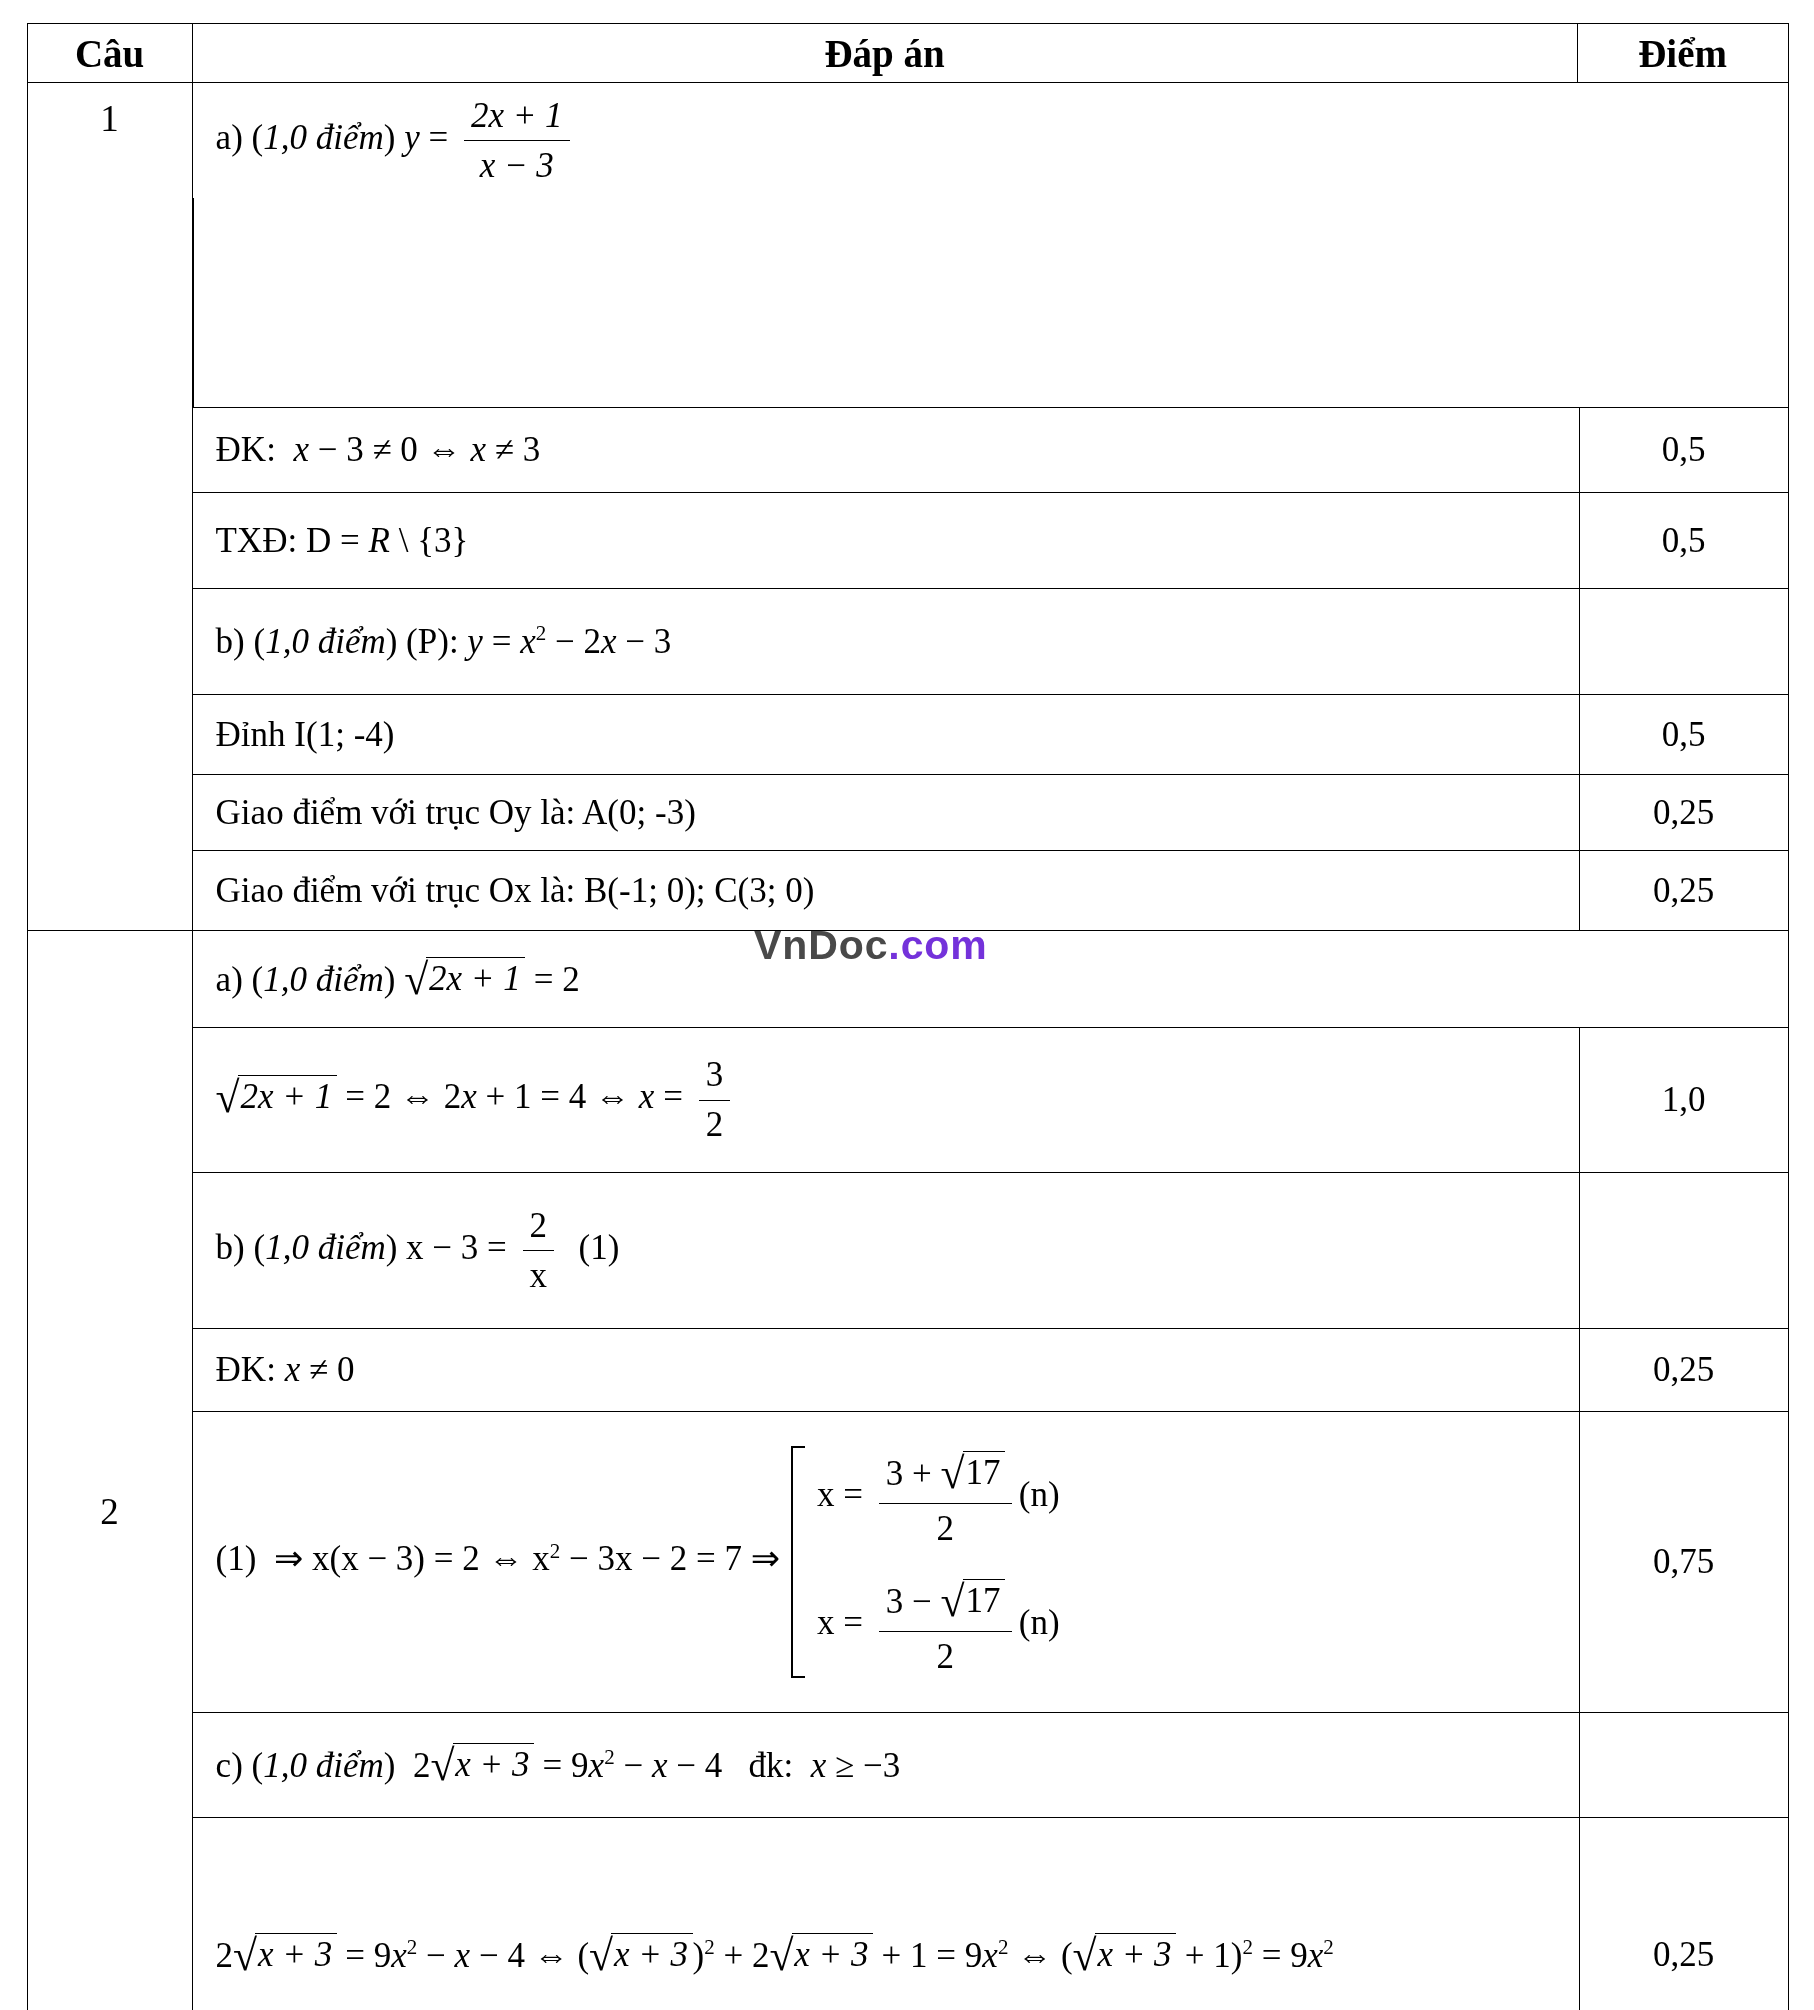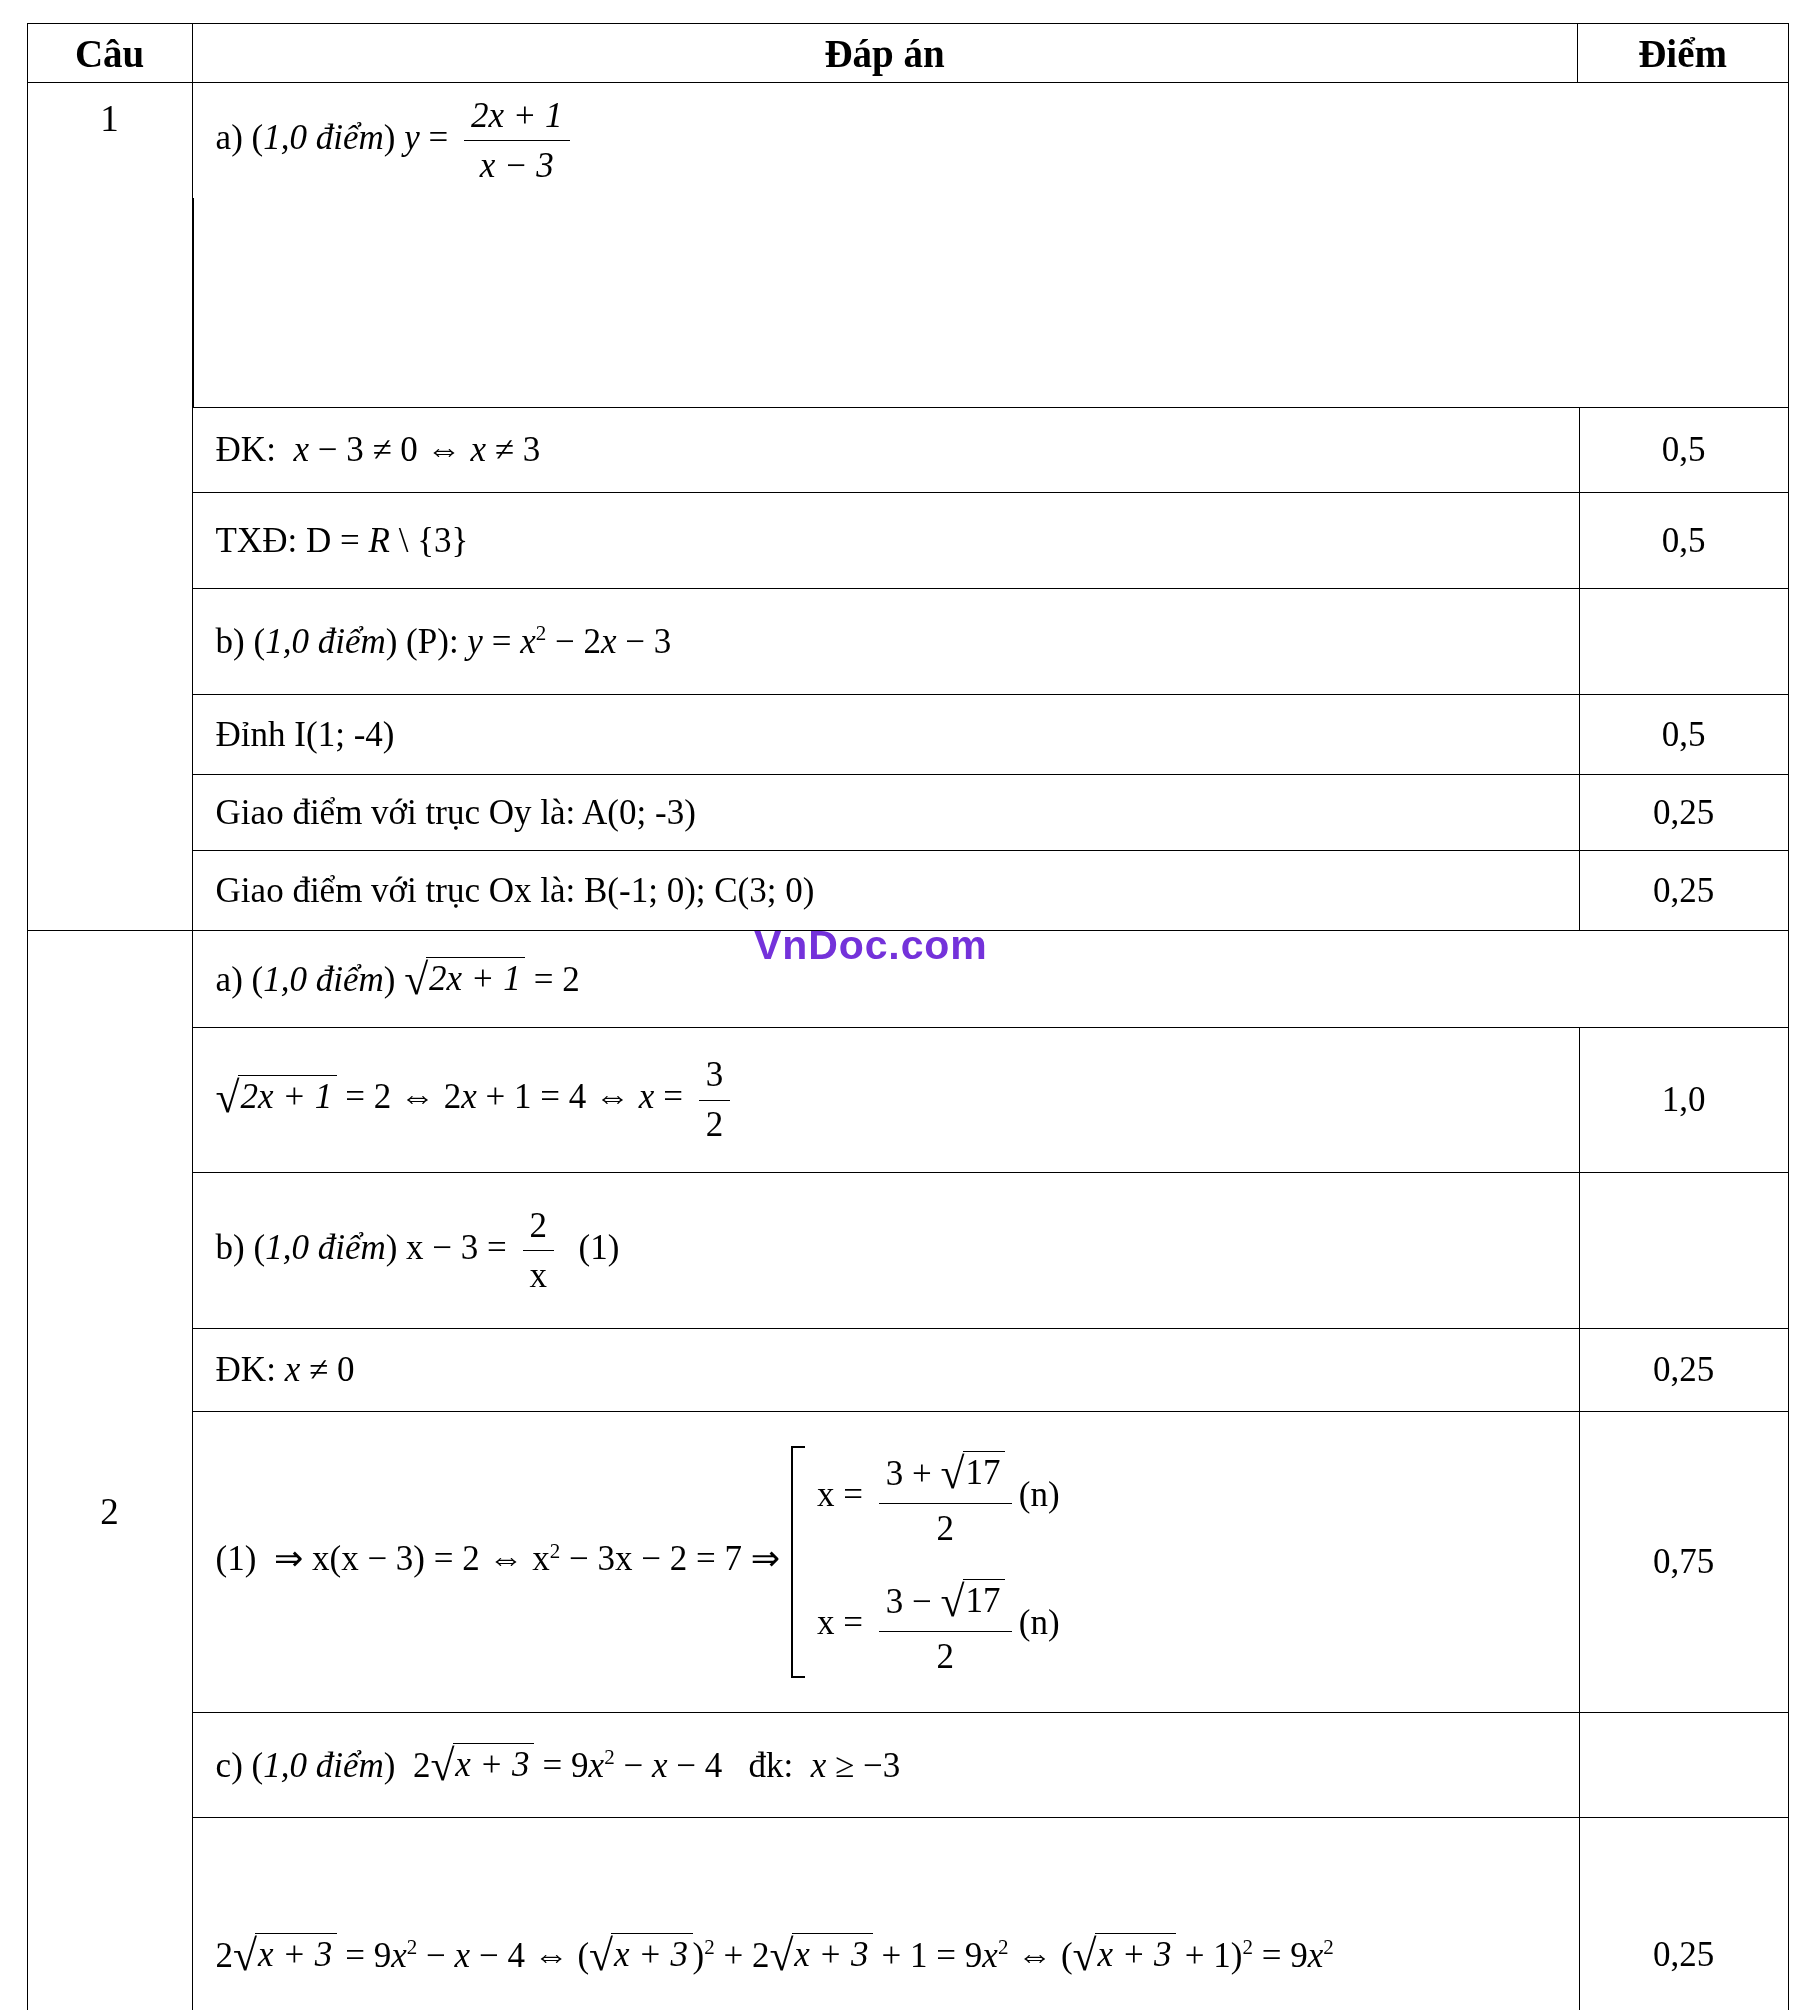--- a/index.html
+++ b/index.html
@@ -269,16 +269,16 @@
               <div class="icontent">
                 <span class="line"><span>2</span><span class="sqrt"><span class="rsign">√</span><span class="rad"><span class="it">x + 3</span></span></span><span> = 9</span><span class="it">x</span><sup class="sup">2</sup><span> − </span><span class="it">x</span><span> − 4 ⇔ (</span><span class="sqrt"><span class="rsign">√</span><span class="rad"><span class="it">x + 3</span></span></span><span>)</span><sup class="sup">2</sup><span> + 2</span><span class="sqrt"><span class="rsign">√</span><span class="rad"><span class="it">x + 3</span></span></span><span> + 1 = 9</span><span class="it">x</span><sup class="sup">2</sup><span> ⇔ (</span><span class="sqrt"><span class="rsign">√</span><span class="rad"><span class="it">x + 3</span></span></span><span> + 1)</span><sup class="sup">2</sup><span> = 9</span><span class="it">x</span><sup class="sup">2</sup></span>
               </div>
               <div class="ipoint">0,25</div>
             </div>
           </td>
         </tr>
       </tbody>
   </table>
 
-  <div class="watermark"><span class="p1" style="color: #6d28d9;">VnDoc</span><span class="p2" style="color: #6d28d9;">.com</span></div>
+  <div class="watermark"><span class="p1" style="color: #404040;">VnDoc</span><span class="p2" style="color: #6d28d9;">.com</span></div>
 
 </div>
 
 
 </body></html>

